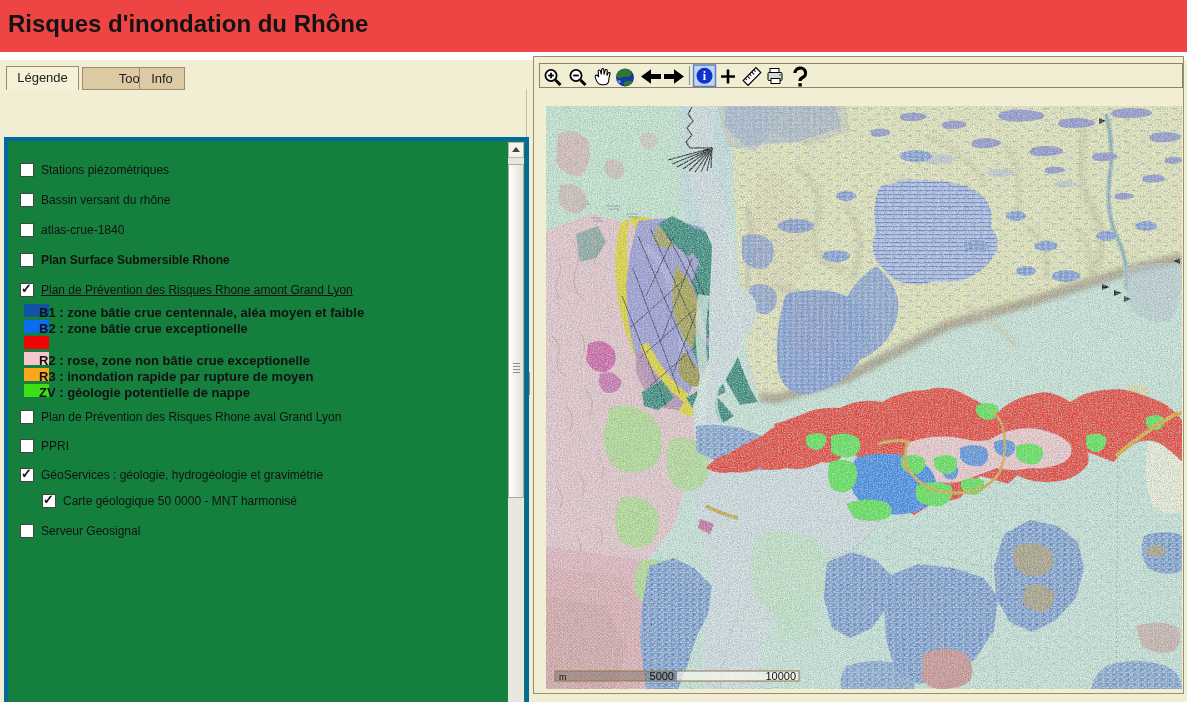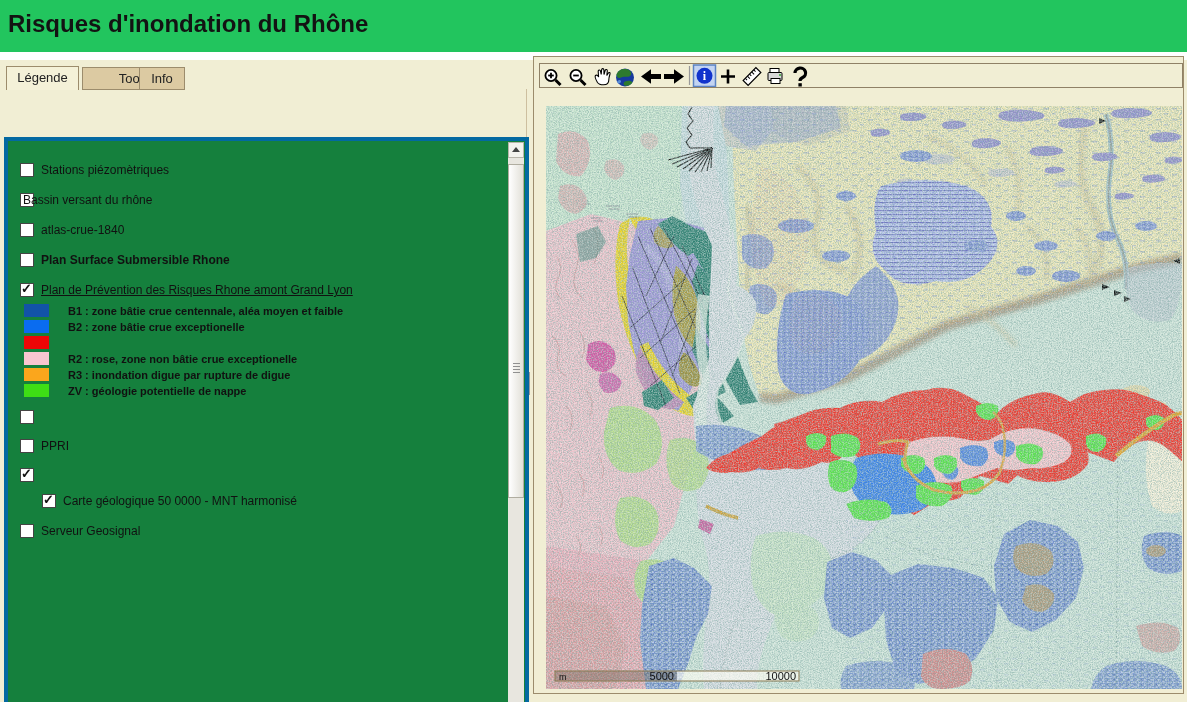--- a/index.html
+++ b/index.html
@@ -1,27 +1,27 @@
 <!DOCTYPE html>
 <html><head><meta charset="utf-8"><style>
 html,body{margin:0;padding:0;width:1187px;height:702px;overflow:hidden;
  background:#f1eed4;font-family:"Liberation Sans",sans-serif;}
-#hdr{position:absolute;left:0;top:0;width:1187px;height:60px;background:#22c55e;}
+#hdr{position:absolute;left:0;top:0;width:1187px;height:60px;background:#ef4444;}
 #hdr .t{position:absolute;left:8px;top:10px;font-size:24px;font-weight:bold;color:#131313;}
 #wstrip{position:absolute;left:0;top:52px;width:1187px;height:8px;background:#ffffff;}
 .tab{position:absolute;top:67px;height:21px;background:#dccaa2;border:1px solid #9c8c6c;
  font-size:13px;color:#222;text-align:center;line-height:21px;}
 #tab1{left:6px;width:71px;top:66px;height:23px;background:#f4f1d8;border-bottom:none;z-index:3;}
 #lpanel{position:absolute;left:4px;top:89px;width:517px;height:600px;background:#15803d;
  border:4px solid #0369a1;z-index:1;margin-top:48px;}
 .row{position:absolute;left:0;top:0;font-size:12px;color:#111;white-space:nowrap;}
 .cb{position:absolute;width:12px;height:12px;background:#fff;border:1px solid #444;}
 .ck{position:absolute;font-size:13px;font-weight:bold;color:#111;}
 .sw{position:absolute;left:16px;width:25px;height:13px;}
-.st{position:absolute;left:60px;font-size:11px;font-weight:bold;color:#111;white-space:nowrap;}
+.st{position:absolute;left:31px;font-size:13px;font-weight:bold;color:#111;white-space:nowrap;}
 
 #sbar{position:absolute;left:500px;top:1px;width:16px;height:597px;background:#e8e6df;}
 .sbtn{position:absolute;left:0;width:16px;height:16px;background:#f4f3ee;border:1px solid #b8b5aa;
  box-sizing:border-box;}
 #sthumb{position:absolute;left:0;top:22px;width:16px;height:334px;background:linear-gradient(90deg,#ffffff,#e2e0d8);
  border:1px solid #b0ada0;box-sizing:border-box;}
 #sgrip{position:absolute;left:4px;top:198px;width:7px;height:11px;
  background:repeating-linear-gradient(to bottom,#909090 0,#909090 1px,transparent 1px,transparent 3px);}
 #divider{position:absolute;left:529px;top:372px;width:1px;height:23px;background:#999;}
 #rpanel{position:absolute;left:533px;top:56px;width:651px;height:638px;background:#f1eed4;
@@ -36,44 +36,46 @@
   </div>
 <div id="wstrip"></div>
 <div class="tab" id="tab1">Légende</div>
 <div class="tab" style="left:82px;width:54px;padding-left:24px;">Tools</div>
 <div class="tab" style="left:139px;width:44px;">Info</div>
 <div id="lpanel">
 
   <div class="cb" style="left:12px;top:22px;"></div>
     <div class="row" style="left:33px;top:22px;">Stations piézomètriques</div>
   <div class="cb" style="left:12px;top:52px;"></div>
-    <div class="row" style="left:15px;top:52px;">Bassin versant du rhône</div>
+    <div class="row" style="left:33px;top:52px;">Bassin versant du rhône</div>
   <div class="cb" style="left:12px;top:82px;"></div>
     <div class="row" style="left:33px;top:82px;">atlas-crue-1840</div>
   <div class="cb" style="left:12px;top:112px;"></div>
     <div class="row" style="left:33px;top:112px;font-weight:bold;">Plan Surface Submersible Rhone</div>
   <div class="cb" style="left:12px;top:142px;"></div>
     <div class="ck" style="left:13px;top:140px;">✓</div>
     <div class="row" style="left:33px;top:142px;text-decoration:underline;">Plan de Prévention des Risques Rhone amont Grand Lyon</div>
   <div class="sw" style="top:163px;background:#1253a8;"></div>
     <div class="st" style="top:164px;">B1 : zone bâtie crue centennale, aléa moyen et faible</div>
   <div class="sw" style="top:179px;background:#0a6cf0;"></div>
     <div class="st" style="top:180px;">B2 : zone bâtie crue exceptionelle</div>
   <div class="sw" style="top:195px;background:#ee0606;"></div>
   <div class="sw" style="top:211px;background:#f9c6d0;"></div>
     <div class="st" style="top:212px;">R2 : rose, zone non bâtie crue exceptionelle</div>
   <div class="sw" style="top:227px;background:#fba61c;"></div>
-    <div class="st" style="top:228px;">R3 : inondation digue par rupture de digue</div>
+    <div class="st" style="top:228px;">R3 : inondation rapide par rupture de moyen</div>
   <div class="sw" style="top:243px;background:#3ede15;"></div>
     <div class="st" style="top:244px;">ZV : géologie potentielle de nappe</div>
   <div class="cb" style="left:12px;top:269px;"></div>
+    <div class="row" style="left:33px;top:269px;">Plan de Prévention des Risques Rhone aval Grand Lyon</div>
   <div class="cb" style="left:12px;top:298px;"></div>
     <div class="row" style="left:33px;top:298px;">PPRI</div>
   <div class="cb" style="left:12px;top:327px;"></div>
     <div class="ck" style="left:13px;top:325px;">✓</div>
+    <div class="row" style="left:33px;top:327px;">GéoServices : géologie, hydrogéologie et gravimétrie</div>
   <div class="cb" style="left:34px;top:353px;"></div>
     <div class="ck" style="left:35px;top:351px;">✓</div>
     <div class="row" style="left:55px;top:353px;">Carte géologique 50 0000 - MNT harmonisé</div>
   <div class="cb" style="left:12px;top:383px;"></div>
     <div class="row" style="left:33px;top:383px;">Serveur Geosignal</div>
   <div id="sbar">
     <div class="sbtn" style="top:0;">
       <svg width="14" height="14">
           <path d="M7 4 L11 9 L3 9 Z" fill="#444"></path>
         </svg></div>

